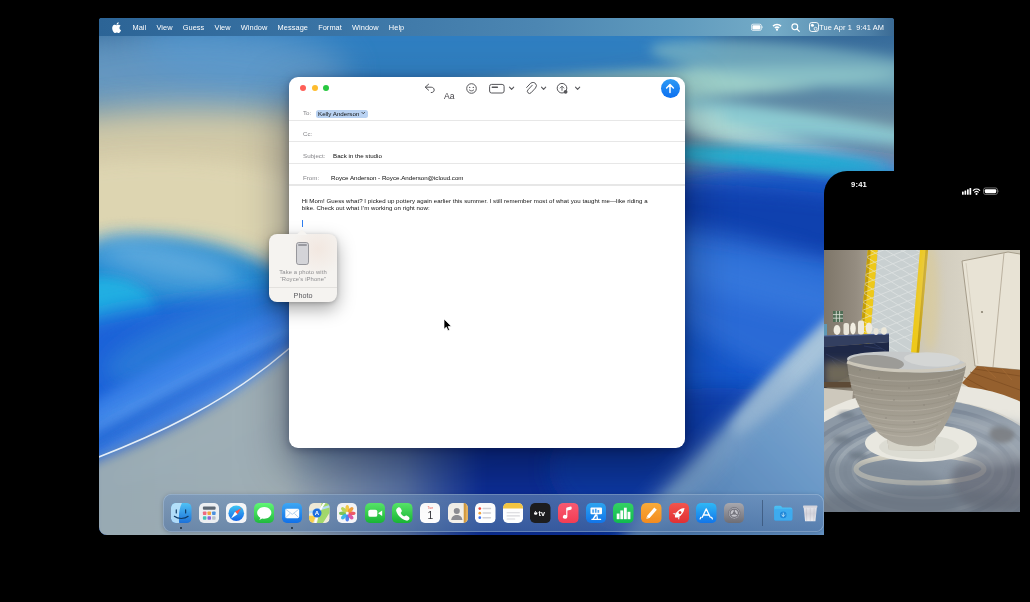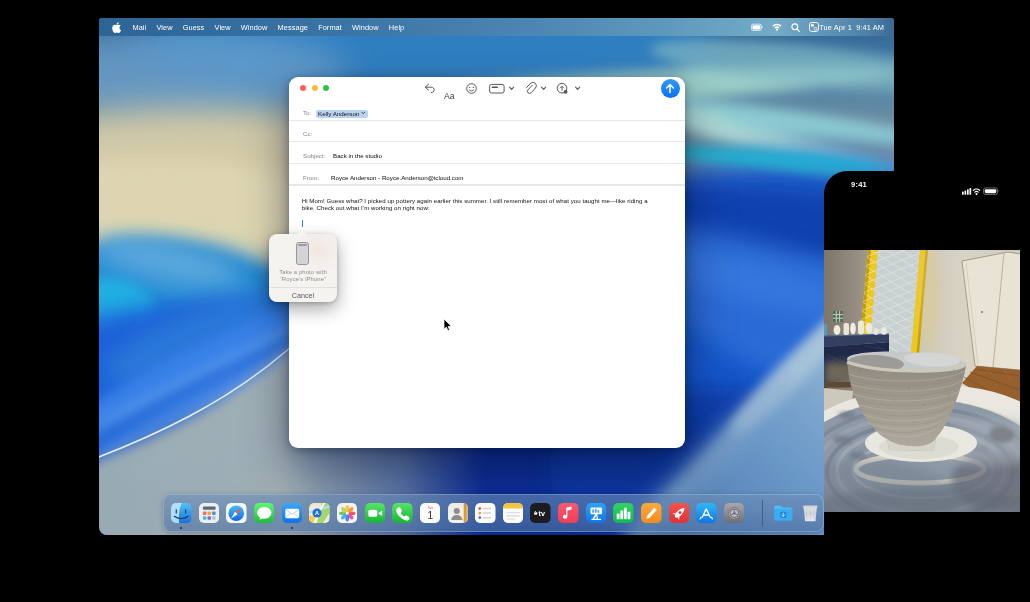--- a/index.html
+++ b/index.html
@@ -492,21 +492,21 @@
       <span class="hval" style="left:42px;top:96.5px">Royce Anderson - Royce.Anderson@icloud.com</span>
       <div class="hrow" style="top:108.2px;height:0"></div>
       <div id="bodytext">Hi Mom! Guess what? I picked up pottery again earlier this summer. I still remember most of what you taught me—like riding a bike. Check out what I’m working on right now:</div>
       <div id="caret"></div>
     </div>
     <div id="popwrap">
       <div id="popover">
         <div id="popphone"></div>
         <div id="poptext">Take a photo with<br>“Royce’s iPhone”</div>
         <div id="popdiv"></div>
-        <div id="popcancel">Cancel</div>
+        <div id="popcancel">Photo</div>
       </div>
       <div id="poparrow">
           <div></div>
         </div>
     </div>
     <div id="cursor">
       <svg width="10" height="13" viewBox="0 0 10 13">
         <path d="M1,0 L1,10.2 L3.4,8.1 L4.9,11.6 L6.6,10.9 L5.1,7.5 L8.3,7.3 Z" fill="#000" stroke="#fff" stroke-width="0.7"></path>
       </svg>
     </div>

